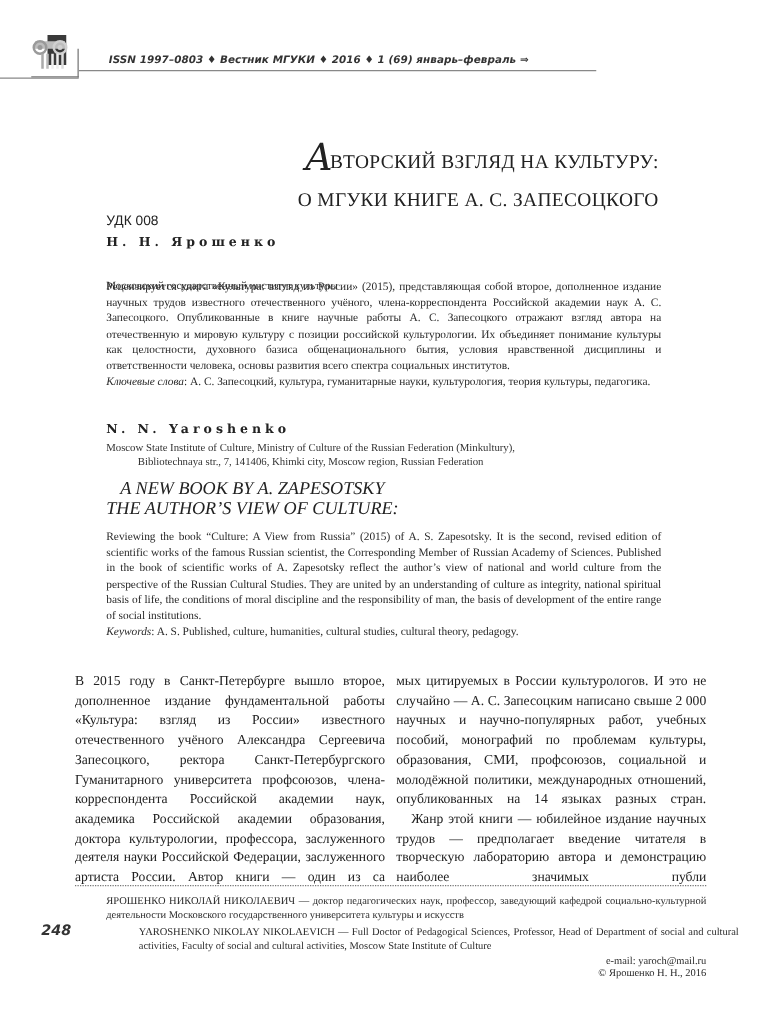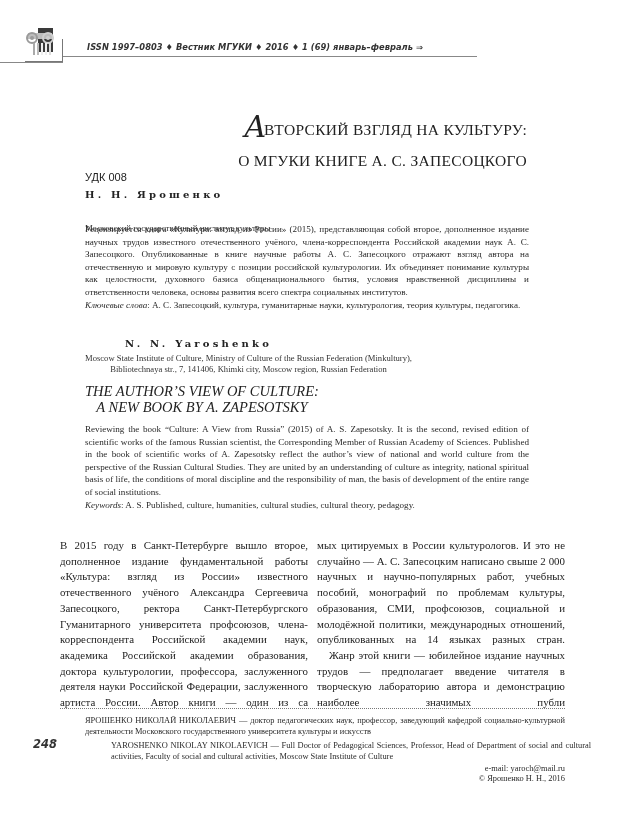--- a/index.html
+++ b/index.html
@@ -19,21 +19,21 @@
     .title-line2 { right: 90px; top: 152px; font-family: "Liberation Serif", serif; font-size: 15.5px; color: #222; white-space: nowrap; letter-spacing: 0.3px; }
 
     .udk { left: 85px; top: 171px; font-family: Liberation Sans, sans-serif; font-size: 11px; color: #222; }
     .author-ru { left: 85px; top: 189px; font-family: "DejaVu Serif", serif; font-size: 10px; font-weight: bold; letter-spacing: 3.2px; color: #222; }
     .affil-ru { left: 85px; top: 211px; font-family: "Liberation Serif", serif; font-size: 8.8px; color: #333; margin-top: 12px; }
 
     .abstract { left: 85px; width: 444px; font-family: "Liberation Serif", serif; font-size: 9.1px; line-height: 12.6px; text-align: justify; color: #2a2a2a; hyphens: manual; }
     .abstract-ru { top: 223px; }
     .abstract .kw-label { font-style: italic; }
 
-    .author-en { left: 85px; top: 338px; font-family: "DejaVu Serif", serif; font-size: 10px; font-weight: bold; letter-spacing: 3.2px; color: #222; margin-left: 40px; }
+    .author-en { left: 85px; top: 338px; font-family: "DejaVu Serif", serif; font-size: 10px; font-weight: bold; letter-spacing: 3.2px; color: #222; }
     .affil-en { left: 85px; top: 353px; font-family: "Liberation Serif", serif; font-size: 8.6px; line-height: 10.7px; color: #333; white-space: nowrap; }
     .title-en { left: 85px; top: 383px; font-family: "Liberation Serif", serif; font-style: italic; font-size: 14.5px; line-height: 16px; color: #222; white-space: nowrap; }
     .abstract-en { top: 423px; }
 
     
     .col { top: 538px; width: 248px; font-family: "Liberation Serif", serif; font-size: 10.9px; line-height: 15.7px; text-align: justify; text-align-last: justify; color: #222; }
     .col p { margin: 0; }
     .col-left { left: 60px; }
     .col-right { left: 317px; }
     .col-right .indent { text-indent: 12px; }
@@ -83,22 +83,22 @@
   <span class="kw-label">Ключевые слова</span><span>: А. С. Запесоцкий, культура, гуманитарные науки, культурология, теория культуры, педагогика.</span>
 </div>
 
 <div class="abs author-en">N. N. Yaroshenko</div>
 <div class="abs affil-en">
   <div>Moscow State Institute of Culture, Ministry of Culture of the Russian Federation (Minkultury),</div>
   <div>Bibliotechnaya str., 7, 141406, Khimki city, Moscow region, Russian Federation</div>
 </div>
 
 <div class="abs title-en">
+  <div>A NEW BOOK BY A. ZAPESOTSKY</div>
   <div>THE AUTHOR’S VIEW OF CULTURE:</div>
-  <div>A NEW BOOK BY A. ZAPESOTSKY</div>
 </div>
 
 <div class="abs abstract abstract-en">
   <span>Reviewing the book “Culture: A View from Russia” (2015) of A. S. Zapesotsky. It is the second, revised edition of scientific works of the famous Russian scientist, the Corresponding Member of Russian Academy of Sciences. Published in the book of scientific works of A. Zapesotsky reflect the author’s view of national and world culture from the perspective of the Russian Cultural Studies. They are united by an understanding of culture as integrity, national spiritual basis of life, the con­ditions of moral discipline and the responsibility of man, the basis of development of the entire range of social institutions.</span><br>
   <span class="kw-label">Keywords</span><span>: A. S. Published, culture, humanities, cultural studies, cultural theory, pedagogy.</span>
 </div>
 
 <div class="abs col col-left">
   <p>В 2015 году в Санкт-Петербурге вышло вто­рое, дополненное издание фундаментальной работы «Культура: взгляд из России» извест­ного отечественного учёного Александра Сергеевича Запесоцкого, ректора Санкт-Петербургского Гуманитарного университета профсоюзов, члена-корреспондента Рос­сийской академии наук, академика Россий­ской академии образования, доктора культу­рологии, профессора, заслуженного деятеля науки Российской Федерации, заслуженного артиста России. Автор книги — один из са­</p>
 </div>

